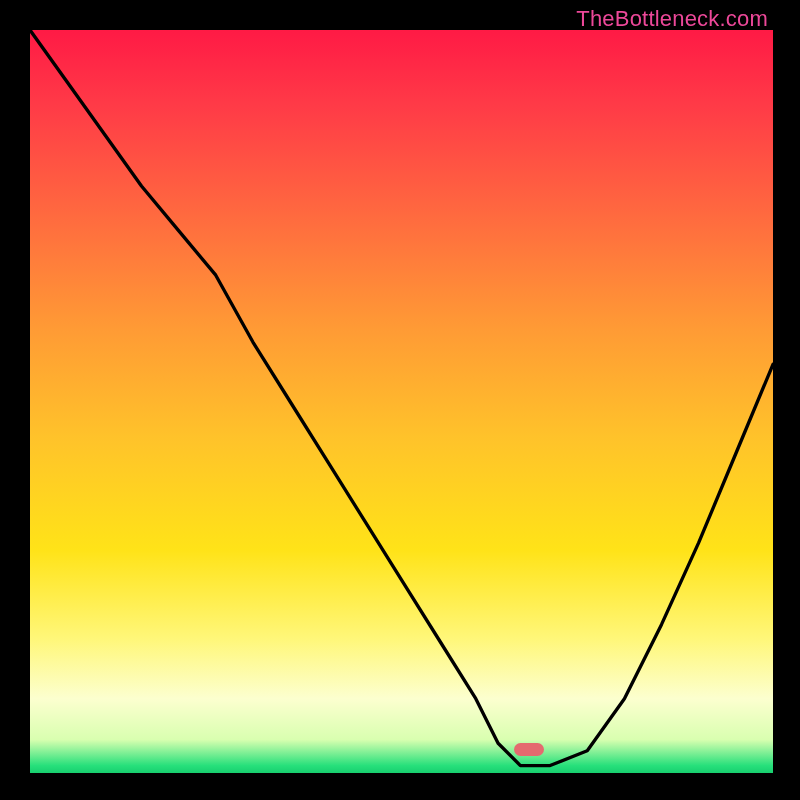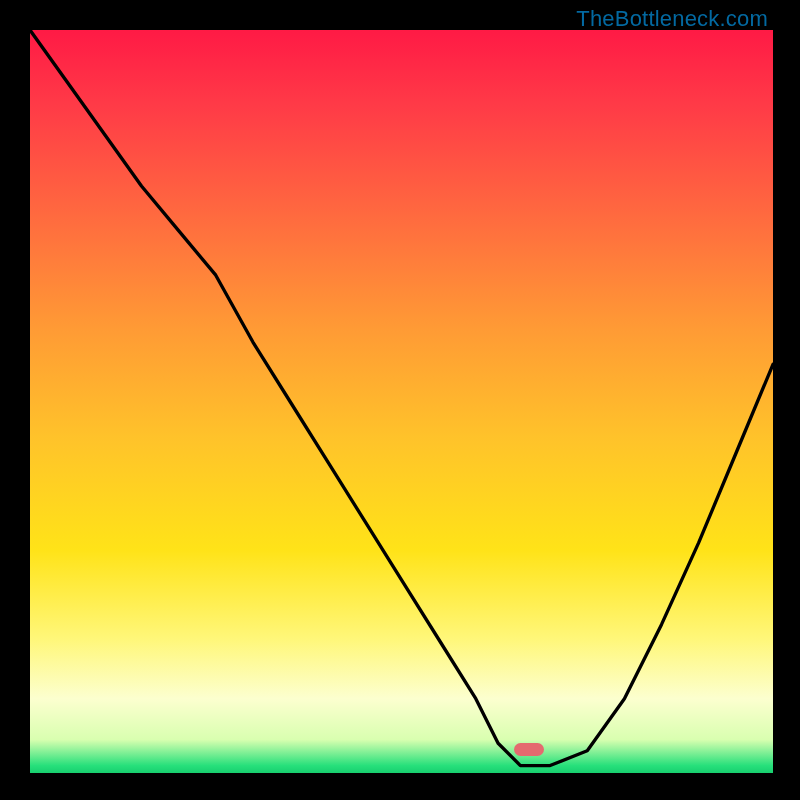--- a/index.html
+++ b/index.html
@@ -32,21 +32,21 @@
   .curve {
     position: absolute;
     inset: 0;
     width: 100%;
     height: 100%;
   }
   .watermark {
     position: absolute;
     top: 6px;
     right: 32px;
-    color: #0369a1;
+    color: #ec4899;
     font-family: Arial, Helvetica, sans-serif;
     font-size: 22px;
     font-weight: 400;
     letter-spacing: 0.2px;
     user-select: none;
   }
   .marker {
     position: absolute;
     background: #e46a6f;
     border-radius: 999px;

